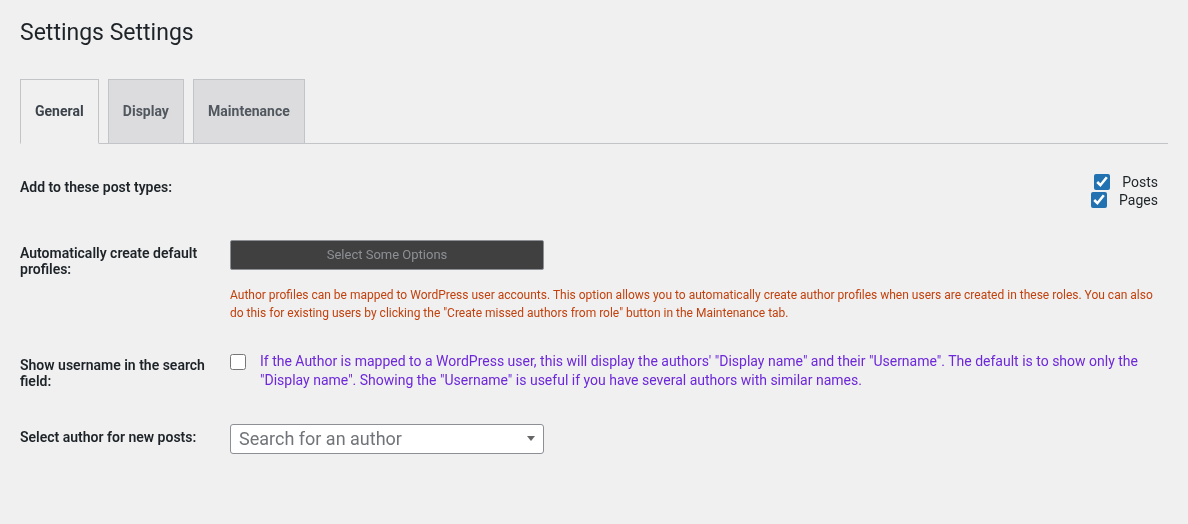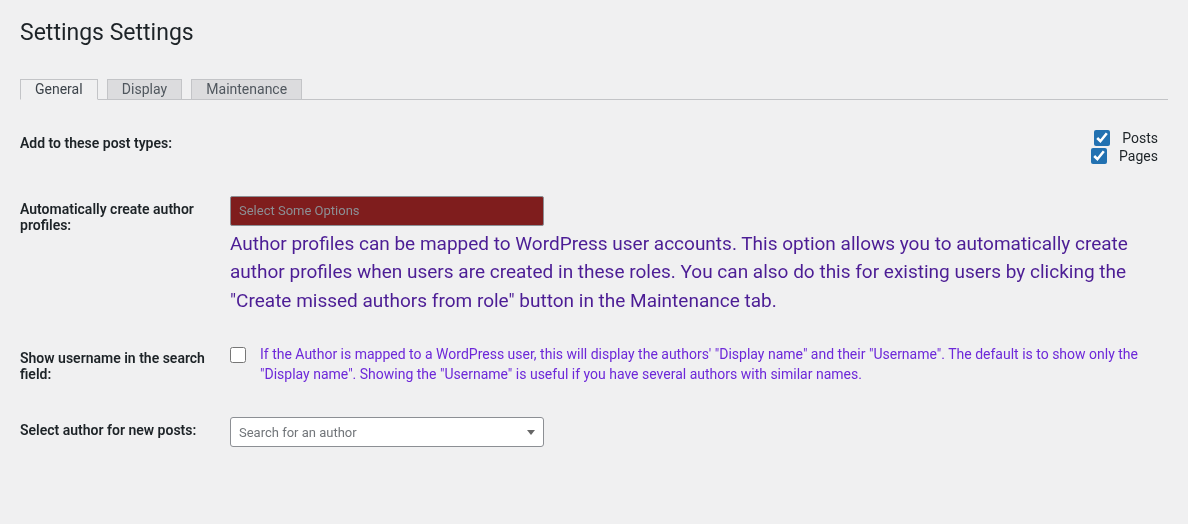--- a/index.html
+++ b/index.html
@@ -23,25 +23,25 @@
     }
     .nav-tab-wrapper {
       border-bottom: 1px solid #c3c4c7;
       margin: 0;
       padding-top: 9px;
       padding-bottom: 0;
       line-height: inherit;
     }
     .nav-tab {
       display: inline-block;
-      padding: 0 14px;
+      padding: 22px 14px;
       margin: 0 3px -1px 3px;
       font-size: 14px;
       line-height: 1.33;
-      font-weight: 400;
+      font-weight: 700;
       background: #dcdcde;
       border: 1px solid #c3c4c7;
       color: #50575e;
       text-decoration: none;
       cursor: pointer;
     }
     .nav-tab:first-child {
       margin-left: 0;
     }
     .nav-tab-active {
@@ -91,30 +91,31 @@
       margin-right: 14px;
       margin-top: 2px;
       width: 16px;
       height: 16px;
       flex-shrink: 0;
     }
     .multiselect-box {
       width: 314px;
       min-height: 30px;
       border: 1px solid #8c8f94;
-      background: #7f1d1d;
+      background: #404040;
       padding: 6px 8px;
       font-size: 13px;
       color: #8c8f94;
       border-radius: 2px;
+      text-align: center;
     }
     .description {
-      color: #4c1d95;
-      font-size: 19px;
-      margin-top: 4px;
+      color: #c2410c;
+      font-size: 12px;
+      margin-top: 16px;
       line-height: 1.5;
     }
     .inline-desc {
       font-size: 14px;
       line-height: 1.4;
       color: #6d28d9;
     }
     .select2 {
       width: 314px;
       height: 30px;
@@ -122,21 +123,21 @@
       background: #fff;
       border-radius: 3px;
       display: flex;
       align-items: center;
       justify-content: space-between;
       padding: 0 8px;
       cursor: pointer;
     }
     .select2-placeholder {
       color: #717579;
-      font-size: 13px;
+      font-size: 18px;
     }
     .select2-arrow {
       width: 0;
       height: 0;
       border-left: 4px solid transparent;
       border-right: 4px solid transparent;
       border-top: 5px solid #666;
     }
   </style>
 </head>
@@ -159,21 +160,21 @@
           <input type="checkbox" checked="" style="">
           <label>Posts</label>
         </div>
         <div class="checkbox-row">
           <input type="checkbox" checked="" style="">
           <label>Pages</label>
         </div>
       </td>
     </tr>
     <tr>
-      <th>Automatically create author profiles:</th>
+      <th>Automatically create default profiles:</th>
       <td>
         <div class="multiselect-box">Select Some Options</div>
         <p class="description">Author profiles can be mapped to WordPress user accounts. This option allows you to automatically create author profiles when users are created in these roles. You can also do this for existing users by clicking the "Create missed authors from role" button in the Maintenance tab.</p>
       </td>
     </tr>
     <tr>
       <th>Show username in the search field:</th>
       <td>
         <div class="inline-check">
           <input type="checkbox" style="">

